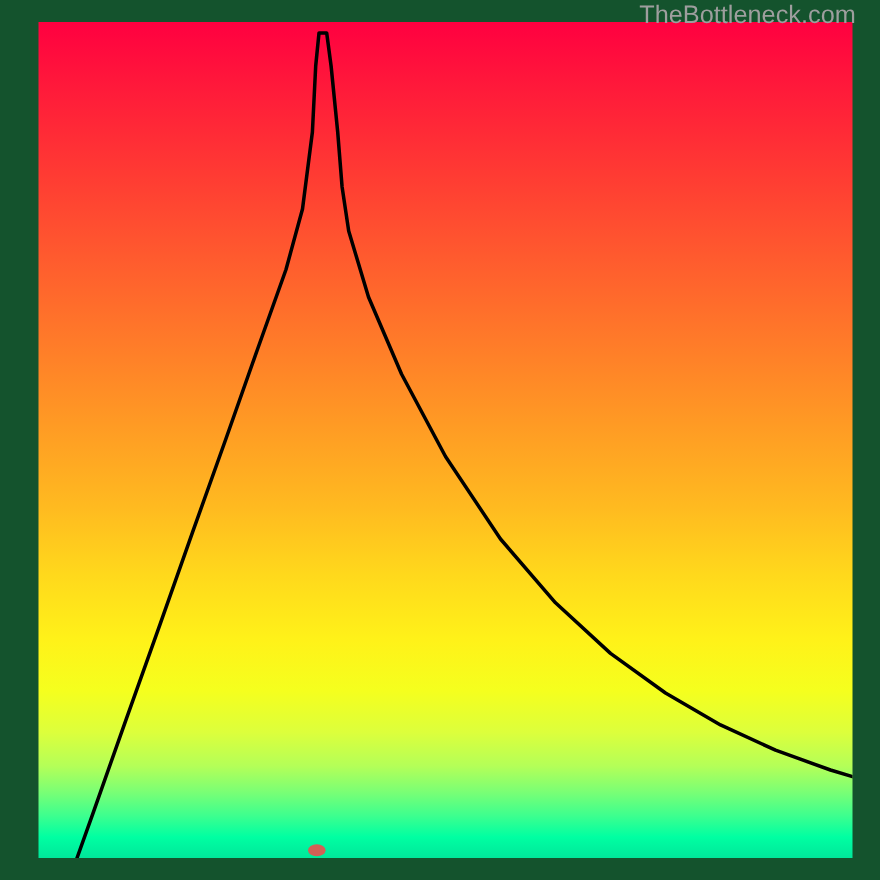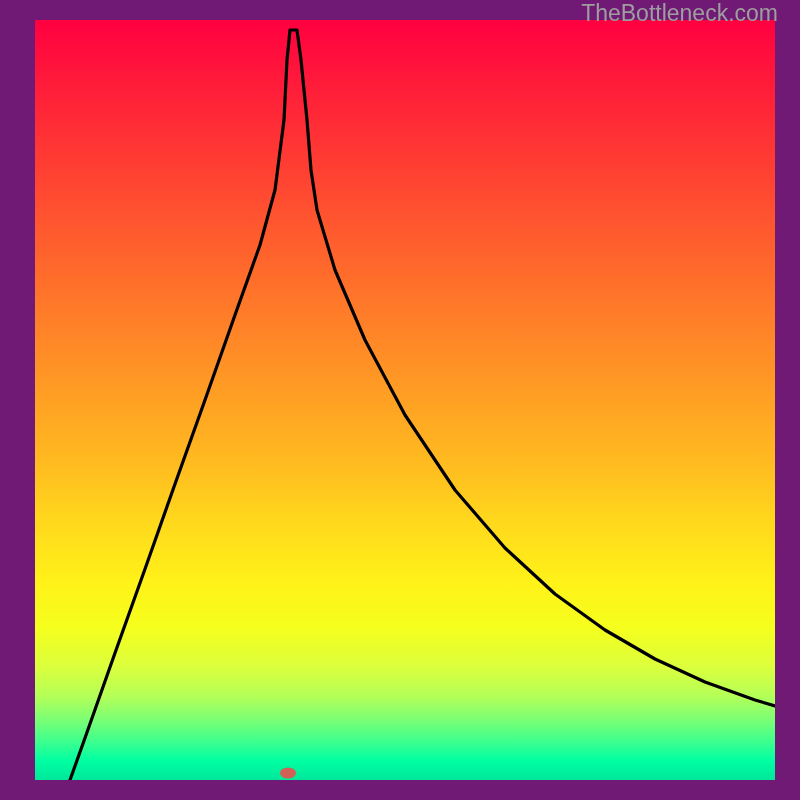--- a/index.html
+++ b/index.html
@@ -7,21 +7,21 @@
     padding: 0;
     width: 800px;
     height: 800px;
     background: #000000;
     overflow: hidden;
   }
   .frame {
     position: relative;
     width: 800px;
     height: 800px;
-    background: #701a75;
+    background: #14532d;
     text-decoration: underline;
   }
   .plot-area {
     position: absolute;
     left: 35px;
     top: 20px;
     width: 740px;
     height: 760px;
     background: linear-gradient(to bottom,
       #ff0040 0%,

